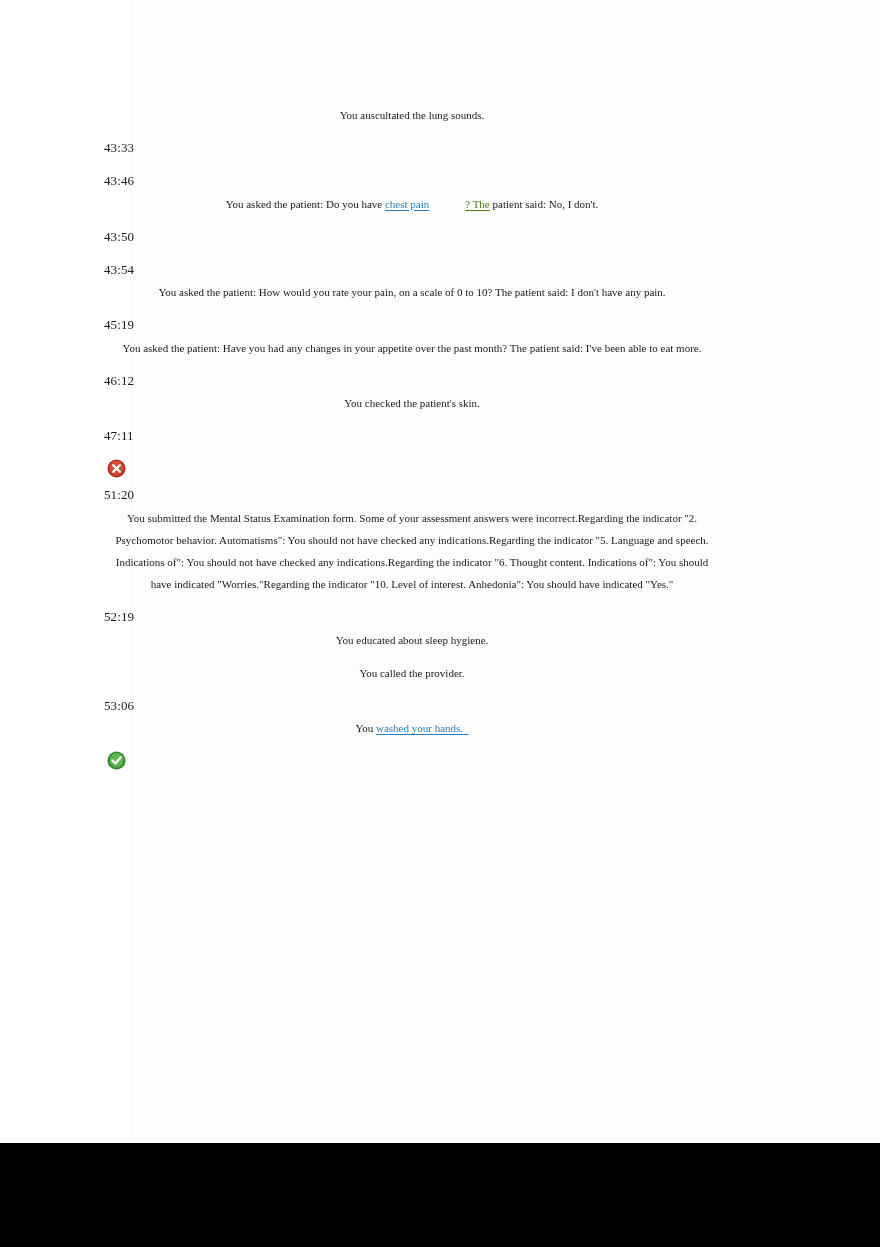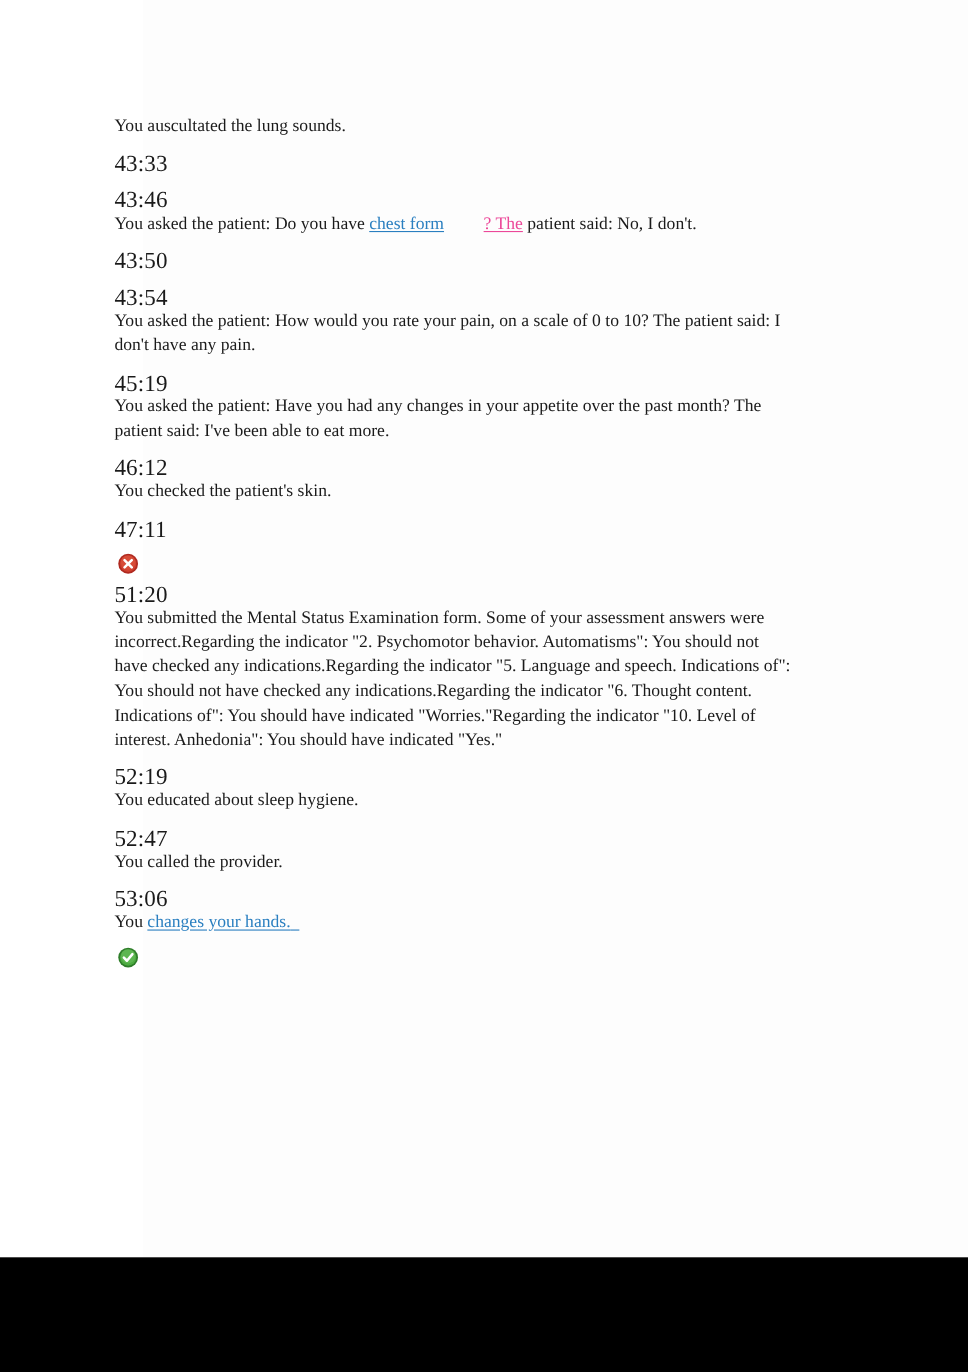--- a/index.html
+++ b/index.html
@@ -52,48 +52,48 @@
     z-index: 5;
   }
 
   .entry {
     margin: 0 0 11px 0;
     padding: 0;
   }
 
   .timestamp {
     display: block;
-    font-size: 21px;
+    font-size: 13px;
     line-height: 22.2px;
     color: #1a1a1a;
     letter-spacing: 0.1px;
   }
 
   .body-text {
     display: block;
-    font-size: 16px;
+    font-size: 11px;
     line-height: 22.2px;
     color: #1a1a1a;
-    text-align: left;
+    text-align: center;
   }
 
   
   .entry.no-ts {
     margin-bottom: 11px;
   }
 
   a.doc-link {
     color: #2a7fc0;
     text-decoration: underline;
     text-underline-offset: 2px;
   }
 
   
   .trailing-underline {
-    color: #ec4899;
+    color: #4d7c0f;
     text-decoration: underline;
     text-underline-offset: 2px;
     margin-left: 36px;
   }
 
   .link-trailing-space {
     color: #2a7fc0;
     text-decoration: underline;
     text-underline-offset: 2px;
     white-space: pre;
@@ -127,21 +127,21 @@
   <div class="entry no-ts">
     <span class="body-text">You auscultated the lung sounds.</span>
   </div>
 
   <div class="entry">
     <span class="timestamp">43:33</span>
   </div>
 
   <div class="entry">
     <span class="timestamp">43:46</span>
-    <span class="body-text"><span>You asked the patient: Do you have </span><a class="doc-link" href="#">chest form</a><span class="trailing-underline">? The</span><span> patient said: No, I don't.</span></span>
+    <span class="body-text"><span>You asked the patient: Do you have </span><a class="doc-link" href="#">chest pain</a><span class="trailing-underline">? The</span><span> patient said: No, I don't.</span></span>
   </div>
 
   <div class="entry">
     <span class="timestamp">43:50</span>
   </div>
 
   <div class="entry">
     <span class="timestamp">43:54</span>
     <span class="body-text">You asked the patient: How would you rate your pain, on a scale of 0 to 10? The patient said: I don't have any pain.</span>
   </div>
@@ -175,27 +175,26 @@
     <span class="body-text">You submitted the Mental Status Examination form. Some of your assessment answers were incorrect.Regarding the indicator "2. Psychomotor behavior. Automatisms": You should not have checked any indications.Regarding the indicator "5. Language and speech. Indications of": You should not have checked any indications.Regarding the indicator "6. Thought content. Indications of": You should have indicated "Worries."Regarding the indicator "10. Level of interest. Anhedonia": You should have indicated "Yes."</span>
   </div>
 
 
   <div class="entry">
     <span class="timestamp">52:19</span>
     <span class="body-text">You educated about sleep hygiene.</span>
   </div>
 
   <div class="entry">
-    <span class="timestamp">52:47</span>
     <span class="body-text">You called the provider.</span>
   </div>
 
   <div class="entry">
     <span class="timestamp">53:06</span>
-    <span class="body-text"><span>You </span><a class="doc-link" href="#">changes your hands.</a><span class="link-trailing-space">  </span></span>
+    <span class="body-text"><span>You </span><a class="doc-link" href="#">washed your hands.</a><span class="link-trailing-space">  </span></span>
   </div>
 
   <div class="status-icon-row">
     <span class="status-icon">
       <svg width="19" height="19" viewBox="0 0 19 19" xmlns="http://www.w3.org/2000/svg">
         <circle cx="9.5" cy="9.5" r="9" fill="#2e7d29"></circle>
         <circle cx="9.5" cy="9.5" r="7.4" fill="#4cab40"></circle>
         <circle cx="9.5" cy="8.3" r="6.6" fill="#73c466" opacity="0.45"></circle>
         <path d="M5.6 9.6 L8.4 12.4 L13.4 6.4" stroke="#ffffff" stroke-width="2.3" fill="none" stroke-linecap="round" stroke-linejoin="round"></path>
       </svg>

